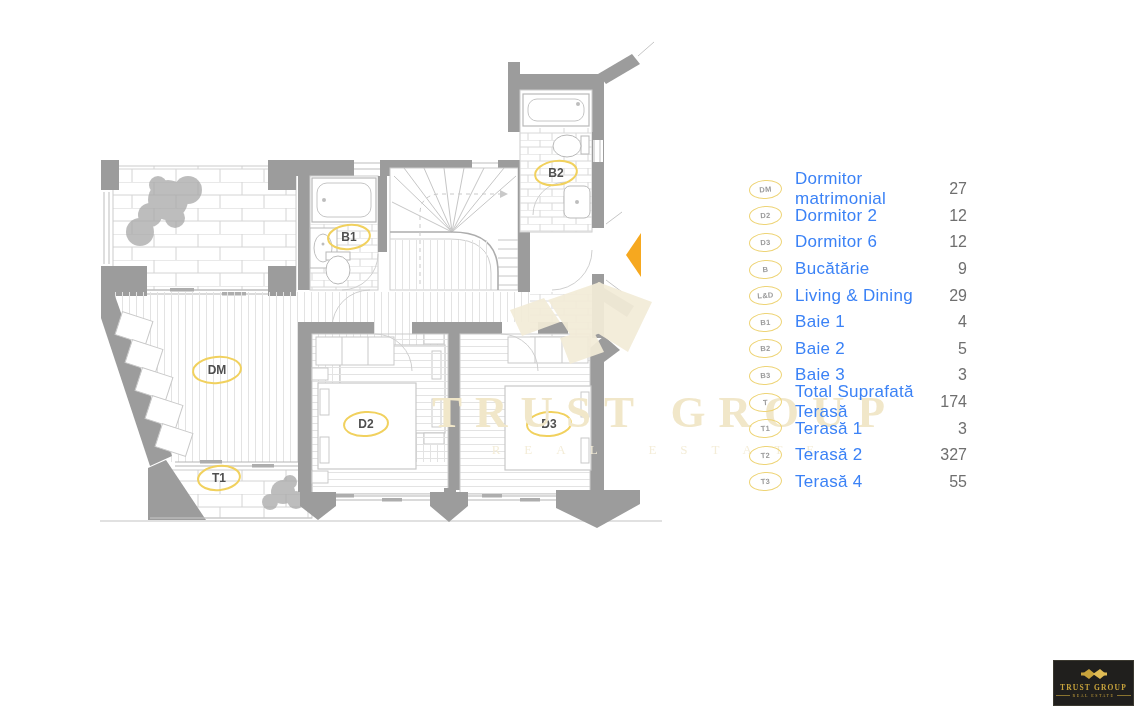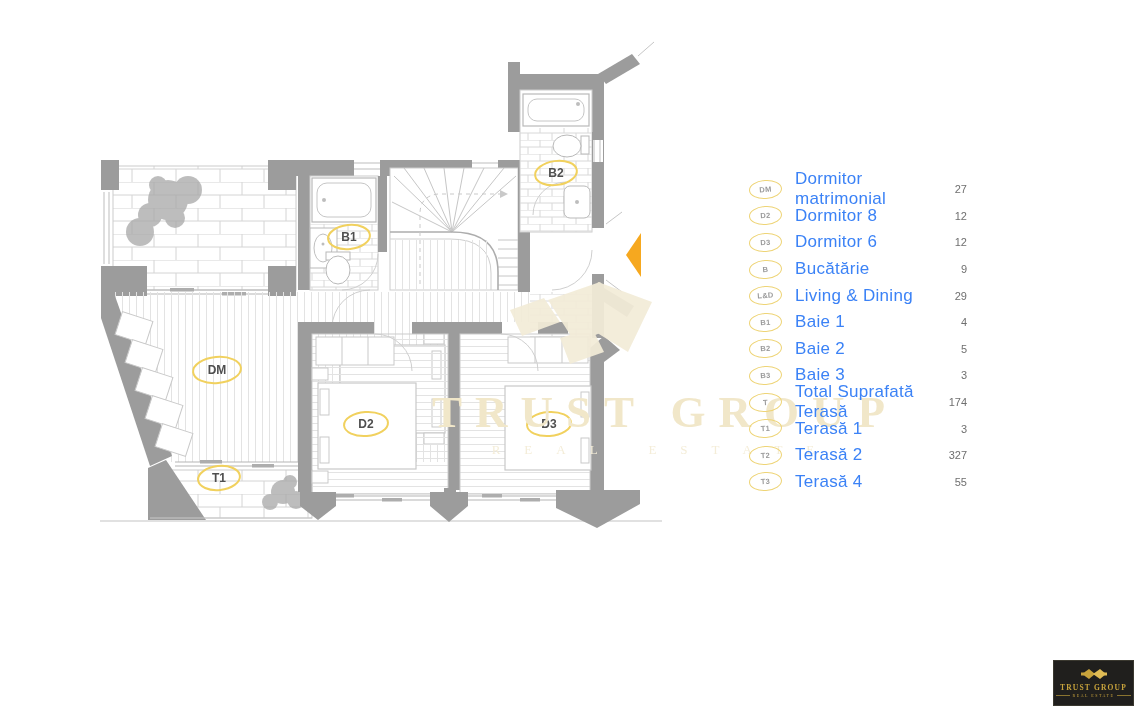--- a/index.html
+++ b/index.html
@@ -10,21 +10,21 @@
   
   .legend{position:absolute;left:749px;top:176px;width:218px;}
   .legend-row{display:flex;align-items:center;height:26.6px;}
   .badge{flex:none;width:33px;height:19px;margin-right:13px;
          border:1.5px solid #eed476;border-radius:50%;
          display:flex;align-items:center;justify-content:center;
          font-size:7.5px;font-weight:bold;color:#9a9a9a;letter-spacing:.3px;
          transform:rotate(-4deg);box-sizing:border-box;}
   .badge.empty{visibility:hidden;}
   .legend-label{flex:1;font-size:17px;color:#3b82f6;letter-spacing:.3px;}
-  .legend-value{flex:none;width:38px;text-align:right;font-size:11px;color:#6f6f6f;}
+  .legend-value{flex:none;width:38px;text-align:right;font-size:16px;color:#6f6f6f;}
 
   
   .wm-text{position:absolute;left:430px;top:386px;width:470px;text-align:center;
            font-family:"Liberation Serif",serif;font-weight:bold;font-size:45px;
            letter-spacing:13px;color:#f1e7c9;white-space:nowrap;pointer-events:none;}
   .wm-sub{position:absolute;left:430px;top:442px;width:470px;text-align:center;
           font-family:"Liberation Serif",serif;font-size:13px;letter-spacing:24px;
           color:#f4edd8;white-space:nowrap;pointer-events:none;}
 
   
@@ -291,21 +291,21 @@
   <div class="wm-sub">REAL ESTATE</div>
 
   <div class="legend">
     <div class="legend-row">
       <span class="badge">DM</span>
       <span class="legend-label">Dormitor matrimonial</span>
       <span class="legend-value">27</span>
     </div>
     <div class="legend-row">
       <span class="badge">D2</span>
-      <span class="legend-label">Dormitor 8</span>
+      <span class="legend-label">Dormitor 2</span>
       <span class="legend-value">12</span>
     </div>
     <div class="legend-row">
       <span class="badge">D3</span>
       <span class="legend-label">Dormitor 6</span>
       <span class="legend-value">12</span>
     </div>
     <div class="legend-row">
       <span class="badge">B</span>
       <span class="legend-label">Bucătărie</span>

